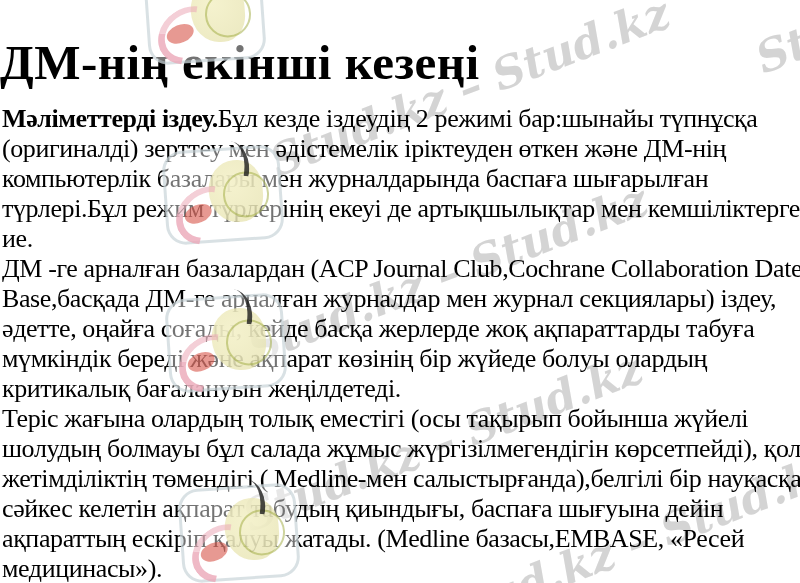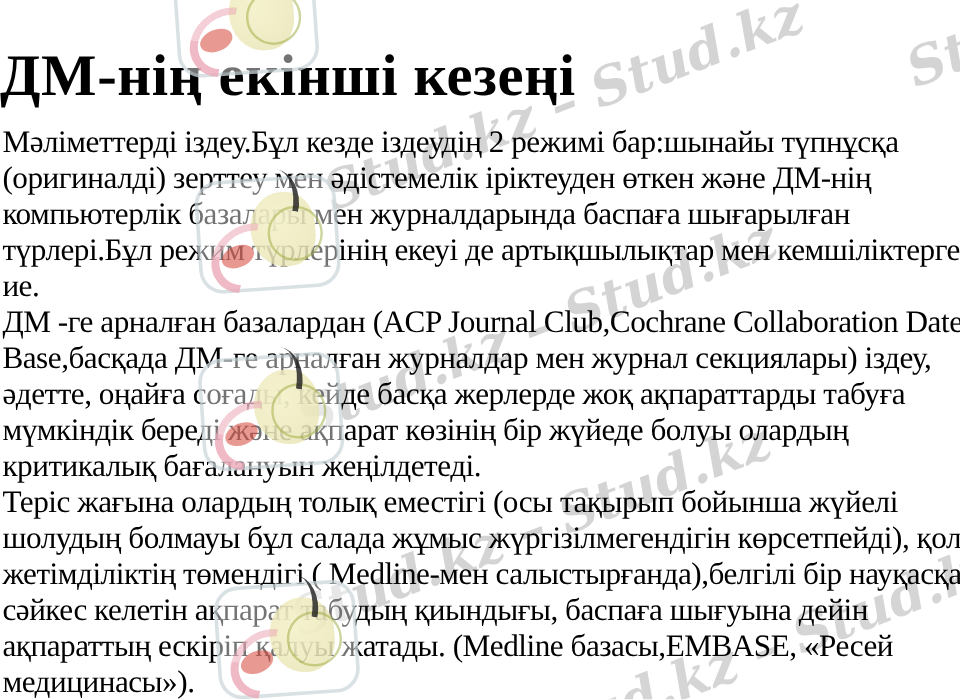--- a/index.html
+++ b/index.html
@@ -12,21 +12,21 @@
     position:absolute; top:1px; left:0; width:100%; 
     font-size:49px; font-weight:bold; letter-spacing:.5px; z-index:2;
     white-space:nowrap;
   }
   
   .body {
     position:absolute; top:104px; left:2px; z-index:2;
     font-size:26px; line-height:30px; letter-spacing:-0.4px; color:#000;
   }
   .bline { white-space:nowrap; height:30px; }
-  .bline .lead { font-weight:normal;margin-top:16px; }
+  .bline .lead { font-weight:bold;margin-top:16px; }
   .bline .rest { }
   
   .wline {
     position:absolute; z-index:1; white-space:nowrap;
     font-family:"DejaVu Serif", serif; font-style:italic; font-weight:bold;
     font-size:44px; line-height:44px; color:#c9c9c9; opacity:.78;
     transform-origin:0 50%; transform:rotate(-21deg);
   }
   .w0 { left:758px; top:38px; }
   .w1 { left:272px; top:141px; }

